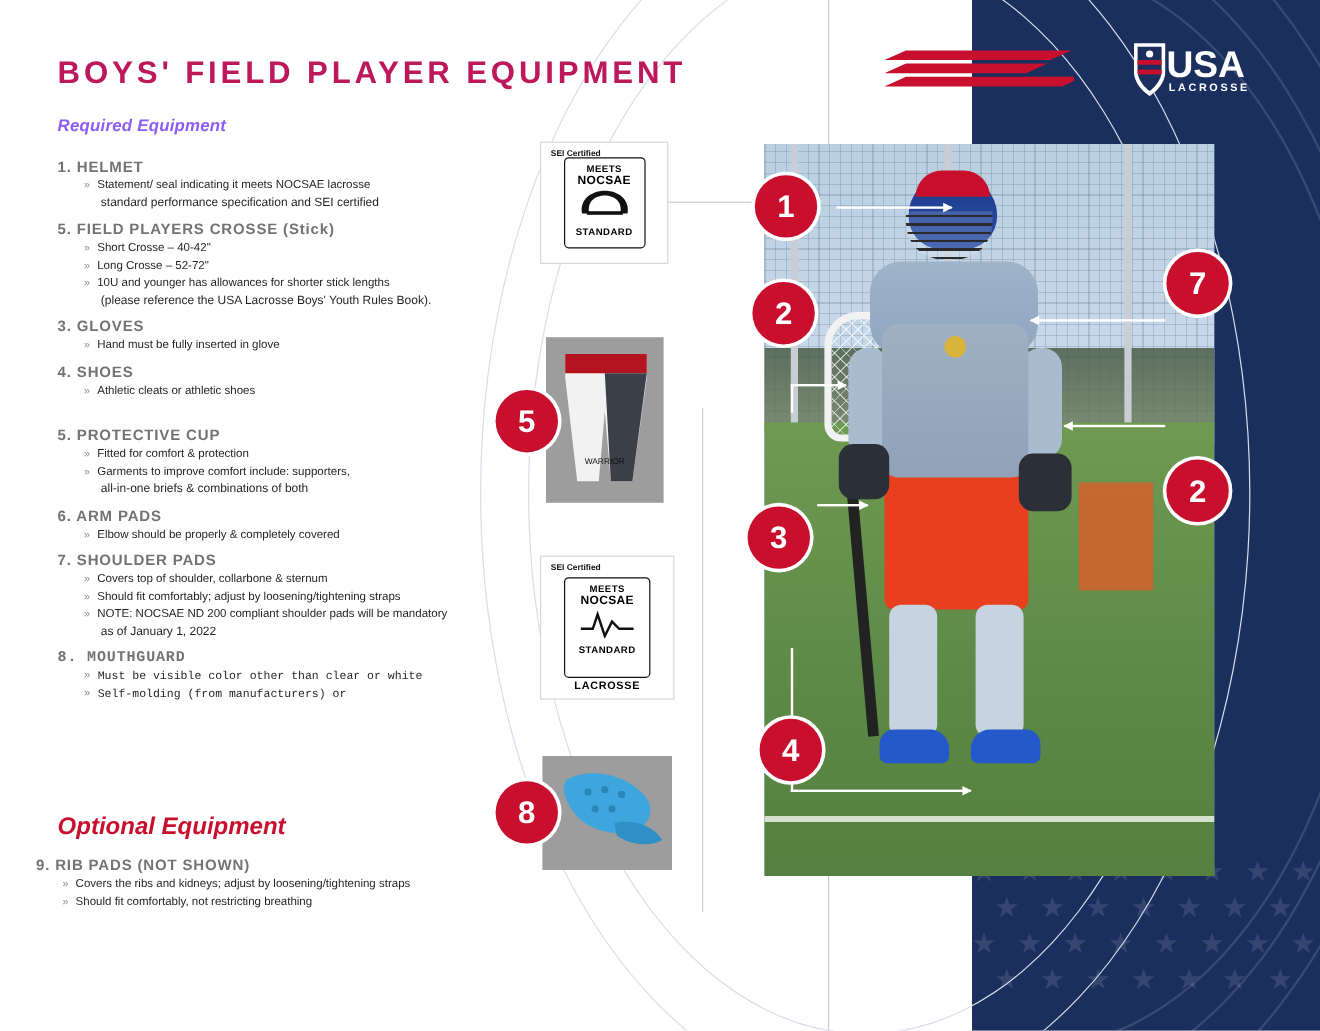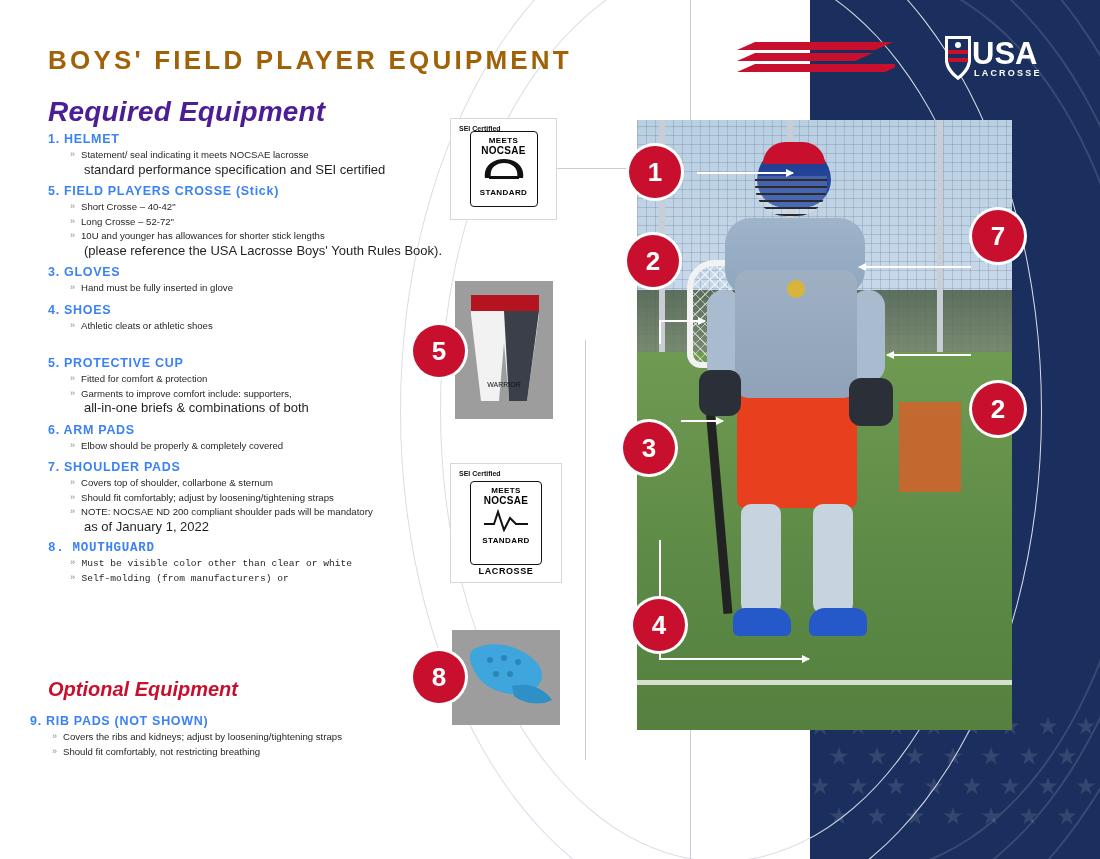--- a/index.html
+++ b/index.html
@@ -31,58 +31,58 @@
   }
   .white-arc{
     position:absolute;border:1px solid #d8dde8;border-radius:50%;
   }
   .wa1{width:560px;height:900px;left:440px;top:-40px;}
   .wa2{width:640px;height:1010px;left:400px;top:-95px;}
 
   
   .title{
     position:absolute;left:48px;top:45px;
-    font-size:26px;font-weight:bold;color:#a16207;
+    font-size:26px;font-weight:bold;color:#be185d;
     letter-spacing:3.2px;
     font-family:"Liberation Sans", sans-serif;
   }
   .swoosh{position:absolute;left:735px;top:40px;width:160px;height:40px;}
   .usal-logo{position:absolute;left:925px;top:34px;width:132px;height:50px;}
   .usal-text{
     position:absolute;left:972px;top:38px;color:#fff;font-weight:bold;
     font-size:31px;letter-spacing:0px;line-height:31px;
   }
   .usal-sub{
     position:absolute;left:974px;top:68px;color:#fff;font-weight:bold;
     font-size:9px;letter-spacing:2.2px;
   }
 
   
   .req-head{
     position:absolute;left:48px;top:96px;
-    color:#4c1d95;font-size:28px;font-weight:bold;font-style:italic;
+    color:#8b5cf6;font-size:14px;font-weight:bold;font-style:italic;
     letter-spacing:.2px;
   }
   .opt-head{
     position:absolute;left:48px;top:678px;
     color:#c8102e;font-size:20px;font-weight:bold;font-style:italic;
   }
   .list{position:absolute;left:48px;top:132px;width:400px;}
   .item{margin-bottom:4px;}
   .item-title{
-    font-size:12.5px;font-weight:bold;color:#3b82f6;
+    font-size:12.5px;font-weight:bold;color:#737373;
     letter-spacing:.7px;margin-bottom:2px;
   }
   .bullet{
     display:flex;font-size:9.6px;color:#231f20;line-height:13.5px;
     margin-left:22px;margin-bottom:1px;
   }
   .bullet .chev{color:#8a8f99;margin-right:6px;font-size:9px;line-height:13.5px;}
   .bullet .btxt{flex:1;}
-  .sub{margin-left:36px;font-size:13px;color:#231f20;line-height:13.5px;margin-bottom:1px;}
+  .sub{margin-left:36px;font-size:10px;color:#231f20;line-height:13.5px;margin-bottom:1px;}
 
   .optlist{position:absolute;left:30px;top:714px;width:420px;}
 
   
   .prod{position:absolute;background:#9d9d9d;}
   .seal{
     position:absolute;background:#fff;border:1px solid #d7d7d7;
   }
   .seal-box{
     position:absolute;left:50%;top:50%;transform:translate(-50%,-50%);

